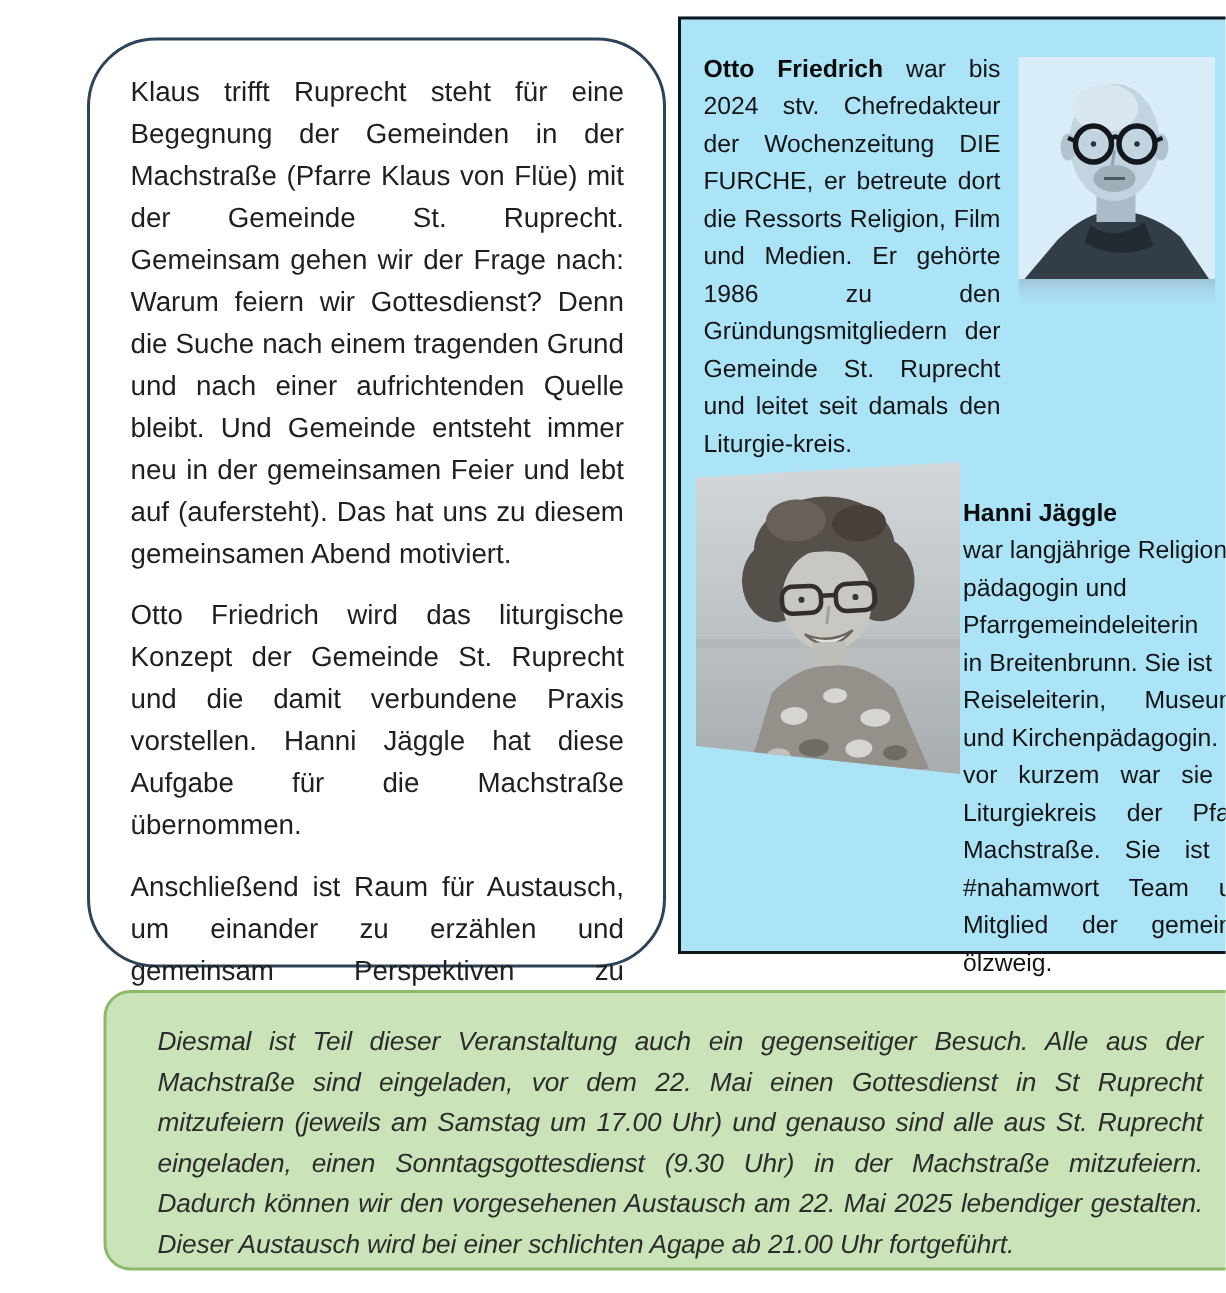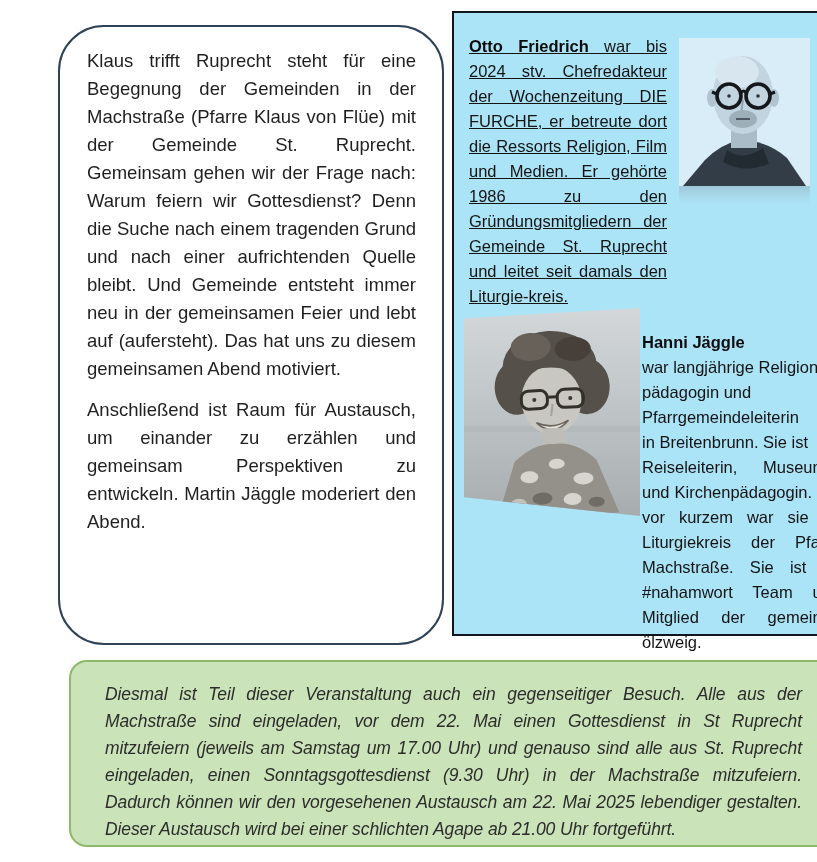--- a/index.html
+++ b/index.html
@@ -43,21 +43,20 @@
     border: 2px solid #10161c;
   }
   .otto-text {
     position: absolute;
     left: 15px; top: 21px;
     width: 198px;
     font-size: 16.5px;
     line-height: 25px;
     text-align: justify;
     color: #141414;
-    text-decoration: underline;
   }
   .bold-name { font-weight: bold; color: #0c0c0c; }
   .otto-photo {
     position: absolute;
     left: 225px; top: 25px;
     width: 131px; height: 172px;
   }
   .hanni-photo {
     position: absolute;
     left: 10px; top: 295px;
@@ -97,20 +96,21 @@
     color: #2c2c2c;
   }
 </style>
 </head>
 <body>
 
 <div class="page">
 
   <section class="intro-card">
     <p>Klaus trifft Ruprecht steht für eine Begegnung der Gemeinden in der Machstraße (Pfarre Klaus von Flüe) mit der Gemeinde St. Ruprecht. Gemeinsam gehen wir der Frage nach: Warum feiern wir Gottesdienst? Denn die Suche nach einem tragenden Grund und nach einer aufrichtenden Quelle bleibt. Und Gemeinde entsteht immer neu in der gemeinsamen Feier und lebt auf (aufersteht). Das hat uns zu diesem gemeinsamen Abend motiviert.</p>
+    <p>Otto Friedrich wird das liturgische Konzept der Gemeinde St. Ruprecht und die damit verbundene Praxis vorstellen. Hanni Jäggle hat diese Aufgabe für die Machstraße übernommen.</p>
     <p>Anschließend ist Raum für Austausch, um einander zu erzählen und gemeinsam Perspektiven zu entwickeln. Martin Jäggle moderiert den Abend.</p>
   </section>
 
   <section class="bios-panel">
 
     <div class="otto-text"><span class="bold-name">Otto Friedrich</span><span> war bis 2024 stv. Chefredakteur der Wochenzeitung DIE FURCHE, er betreute dort die Ressorts Religion, Film und Medien. Er gehörte 1986 zu den Gründungsmitgliedern der Gemeinde St. Ruprecht und leitet seit damals den Liturgie-kreis.</span></div>
 
     <div class="otto-photo">
       <svg width="131" height="172" viewBox="0 0 131 172" xmlns="http://www.w3.org/2000/svg" aria-hidden="true">
         <defs>

